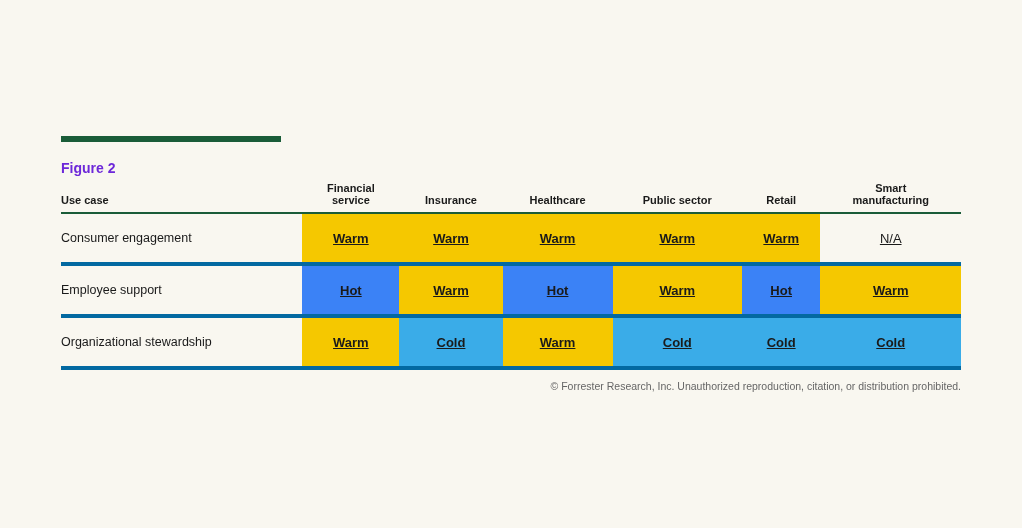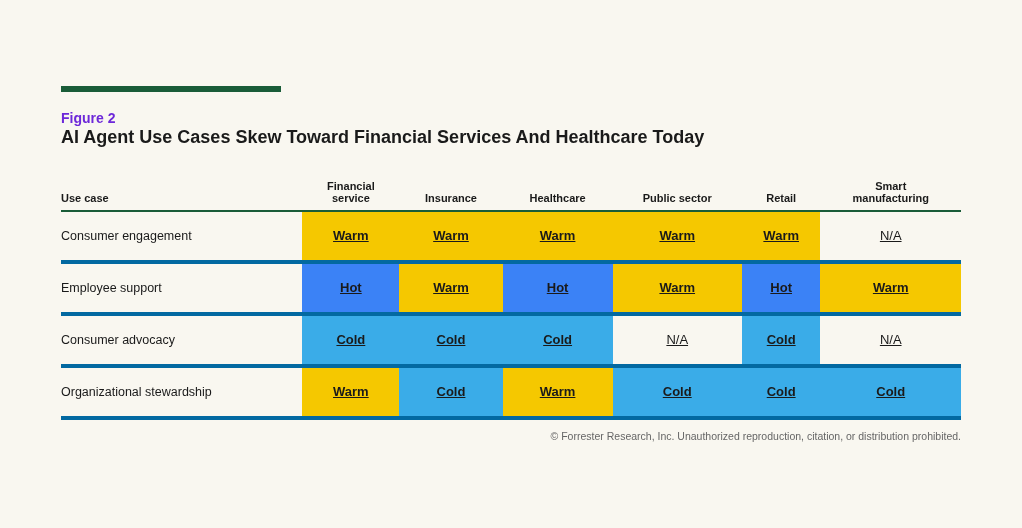--- a/index.html
+++ b/index.html
@@ -87,21 +87,20 @@
       color: #666;
       margin-top: 10px;
     }
   </style>
 </head>
 <body>
 
 <div class="page">
   <div class="accent-bar"></div>
   <div class="figure-label">Figure 2</div>
-  <div class="chart-title">AI Agent Use Cases Skew Toward Financial Services And Healthcare Today</div>
 
   <table>
     <thead>
       <tr>
         <th class="use-case-header">Use case</th>
         <th>Financial<br>service</th>
         <th>Insurance</th>
         <th>Healthcare</th>
         <th>Public sector</th>
         <th>Retail</th>
@@ -145,41 +144,20 @@
             <div class="cell-inner warm">Warm</div>
           </td>
           <td>
             <div class="cell-inner hot">Hot</div>
           </td>
           <td>
             <div class="cell-inner warm">Warm</div>
           </td>
         </tr>
         <tr>
-          <td class="use-case-label">Consumer advocacy</td>
-          <td>
-            <div class="cell-inner cold">Cold</div>
-          </td>
-          <td>
-            <div class="cell-inner cold">Cold</div>
-          </td>
-          <td>
-            <div class="cell-inner cold">Cold</div>
-          </td>
-          <td>
-            <div class="cell-inner na">N/A</div>
-          </td>
-          <td>
-            <div class="cell-inner cold">Cold</div>
-          </td>
-          <td>
-            <div class="cell-inner na">N/A</div>
-          </td>
-        </tr>
-        <tr>
           <td class="use-case-label">Organizational stewardship</td>
           <td>
             <div class="cell-inner warm">Warm</div>
           </td>
           <td>
             <div class="cell-inner cold">Cold</div>
           </td>
           <td>
             <div class="cell-inner warm">Warm</div>
           </td>

